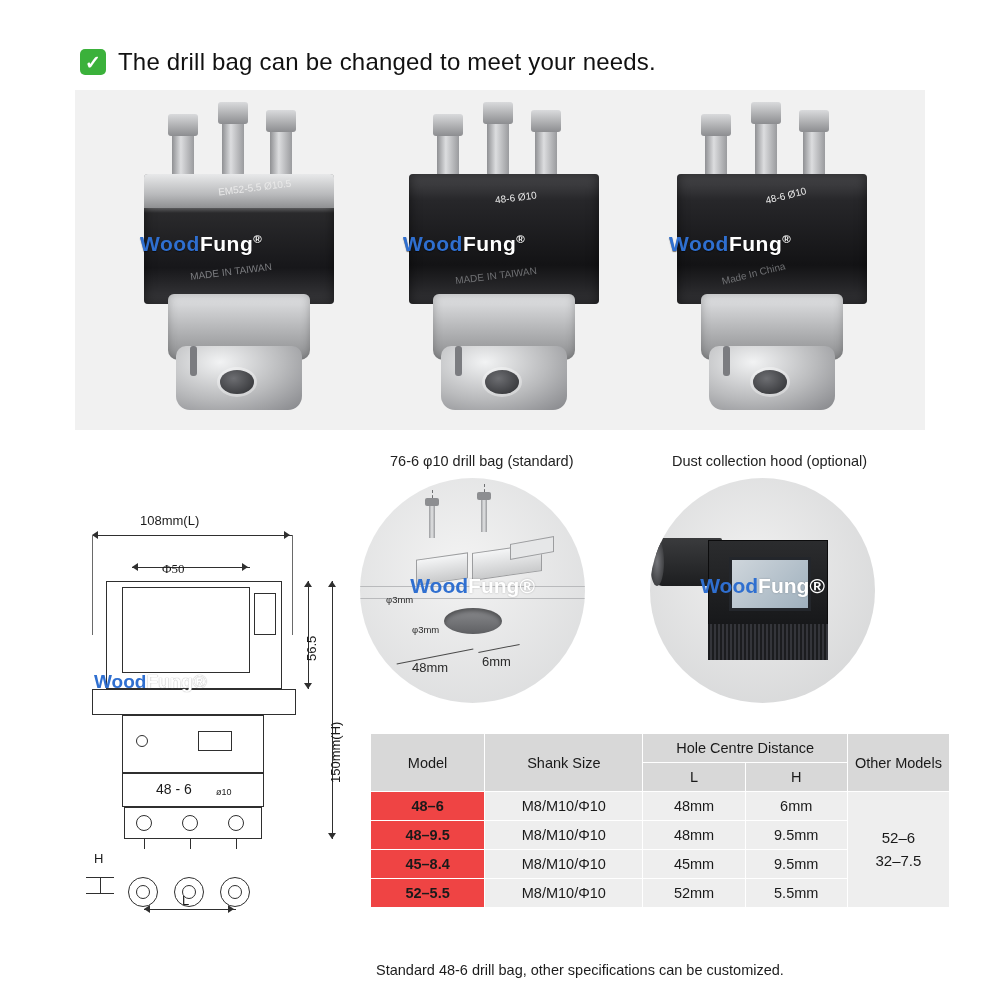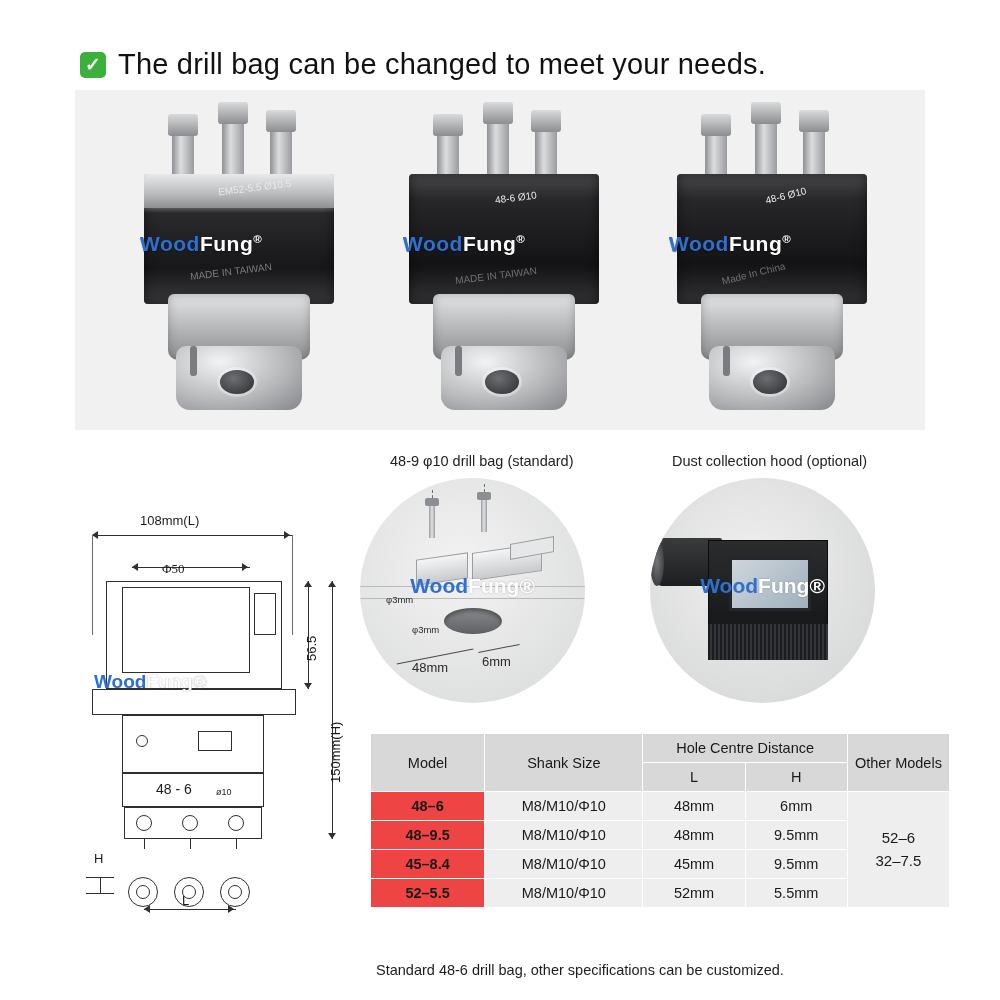--- a/index.html
+++ b/index.html
@@ -21,21 +21,21 @@
   }
   .check-badge {
     width: 26px; height: 26px;
     border-radius: 5px;
     background: #3bb13b;
     display: flex; align-items: center; justify-content: center;
     color: #fff; font-size: 19px; font-weight: bold;
     line-height: 1;
   }
   .header-title {
-    font-size: 29px;
+    font-size: 24px;
     color: #111;
     letter-spacing: .2px;
   }
 
   
   .photo-band {
     position: absolute;
     left: 75px; top: 90px;
     width: 850px; height: 340px;
     background: #f1f1f1;
@@ -402,21 +402,21 @@
     <div class="collar">
       <div class="slot"></div>
         <div class="hole"></div>
     </div>
     <div class="wmark" style="left:26px; top:124px; font-size:21px;">
       <span class="w1">Wood</span><span class="w2">Fung</span><span class="reg w2">®</span>
     </div>
   </div>
 </div>
 
-<div class="caption cap-drill">48-9 φ10 drill bag (standard)</div>
+<div class="caption cap-drill">76-6 φ10 drill bag (standard)</div>
 <div class="caption cap-hood">Dust collection hood (optional)</div>
 
 <div class="circle-photo circle-drill">
   <div class="panel-line" style="left:0; top:108px; width:225px;"></div>
   <div class="panel-line" style="left:0; top:120px; width:225px;"></div>
 
   <div class="screw-arrow" style="left:72px; top:12px;"></div>
   <div class="screw-arrow" style="left:124px; top:6px;"></div>
   <div class="screw" style="left:69px; top:26px; transform:rotate(0deg);"></div>
   <div class="screw" style="left:121px; top:20px;"></div>

